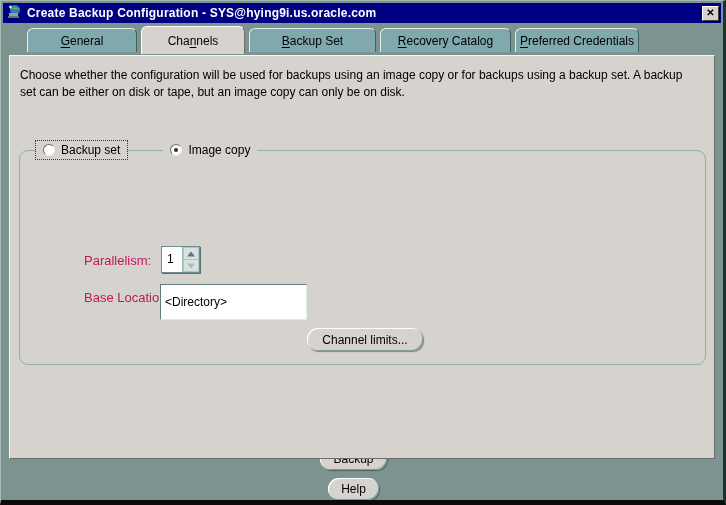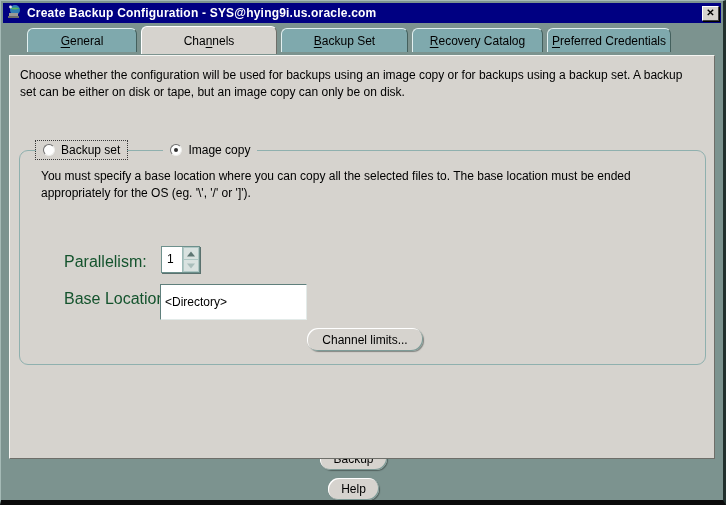--- a/index.html
+++ b/index.html
@@ -110,21 +110,21 @@
   .radio.checked::after {
     content: ""; position: absolute; left: 3px; top: 3px;
     width: 4px; height: 4px; border-radius: 50%;
     background: #2F2F2F;
   }
   .note {
     position: absolute; top: 17px; left: 21px; right: 40px;
     font-size: 12px; line-height: 17px; color: #000;
   }
 
-  .form-label { position: absolute; font-size: 16px; color: #14532d; }
+  .form-label { position: absolute; font-size: 13px; color: #be185d; margin-left: 20px; }
   .lbl-parallelism { left: 44px; top: 102px; }
   .lbl-baseloc    { left: 44px; top: 139px; }
 
   
   .spinner {
     position: absolute; left: 141px; top: 95px;
     width: 39px; height: 27px;
     background: #FFFFFF;
     border: 1px solid #6D908C;
     box-shadow: 1px 1px 0 #5A716E;
@@ -195,21 +195,21 @@
         <rect x="1" y="12" width="11" height="2" fill="#6E6E6A"></rect>
         <circle cx="3.5" cy="3" r="1.4" fill="#E6E6E6"></circle>
       </svg>
     </span>
     <span class="title">Create Backup Configuration - SYS@hying9i.us.oracle.com</span>
     <button class="close-btn"><span>✕</span></button>
   </div>
 
   <div class="tabbar">
     <div class="tab" style="width:110px"><u>G</u>eneral</div>
-    <div class="tab active" style="width:136px">Cha<u>n</u>nels</div>
+    <div class="tab active" style="width:104px">Cha<u>n</u>nels</div>
     <div class="tab" style="width:127px"><u>B</u>ackup Set</div>
     <div class="tab" style="width:131px"><u>R</u>ecovery Catalog</div>
     <div class="tab" style="width:124px"><u>P</u>referred Credentials</div>
   </div>
 
   <div class="panel">
 
     <p class="desc">Choose whether the configuration will be used for backups using an image copy or for backups using a backup set.  A backup set can be either on disk or tape, but an image copy can only be on disk.</p>
 
     <div class="groupbox">
@@ -218,21 +218,20 @@
         <label class="radio-opt focused">
           <span class="radio"></span>
           <span>Backup set</span>
         </label>
         <label class="radio-opt">
           <span class="radio checked"></span>
           <span>Image copy</span>
         </label>
       </div>
 
-      <p class="note">You must specify a base location where you can copy all the selected files to.  The base location must be ended appropriately for the OS (eg. '\', '/' or ']').</p>
 
       <span class="form-label lbl-parallelism">Parallelism:</span>
       <div class="spinner">
         <div class="spin-value">1</div>
         <div class="spin-btns">
           <div class="spin-up"></div>
           <div class="spin-down"></div>
         </div>
       </div>
 

